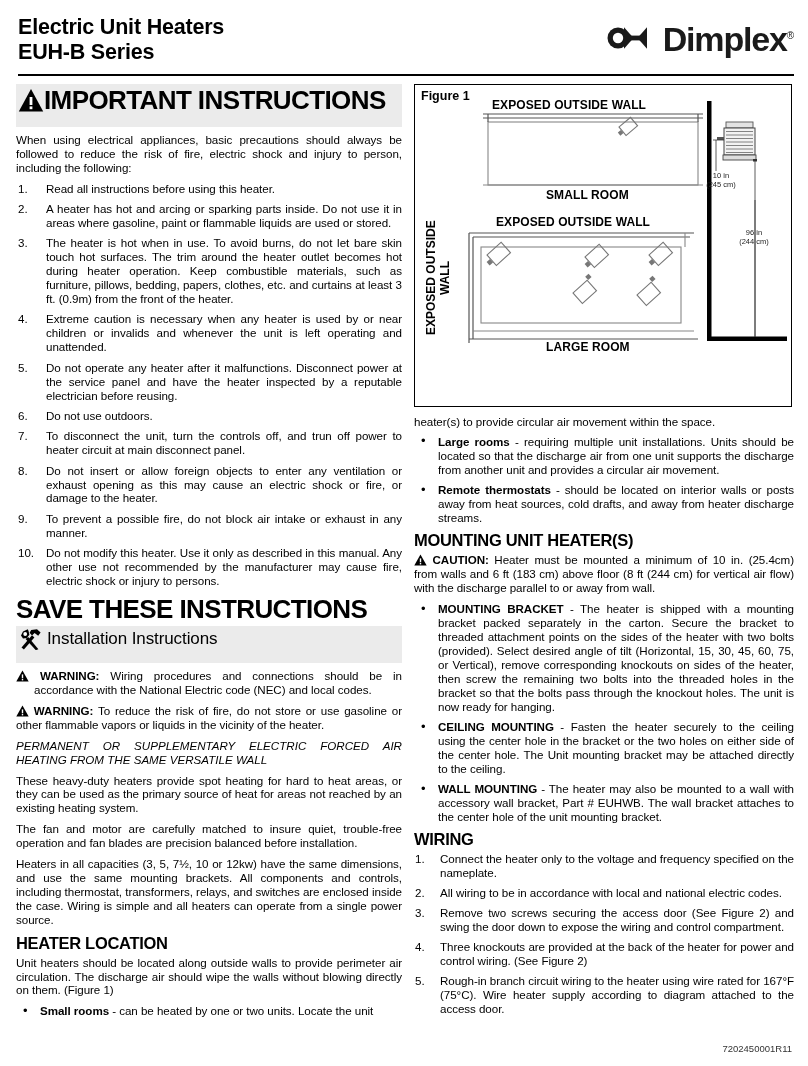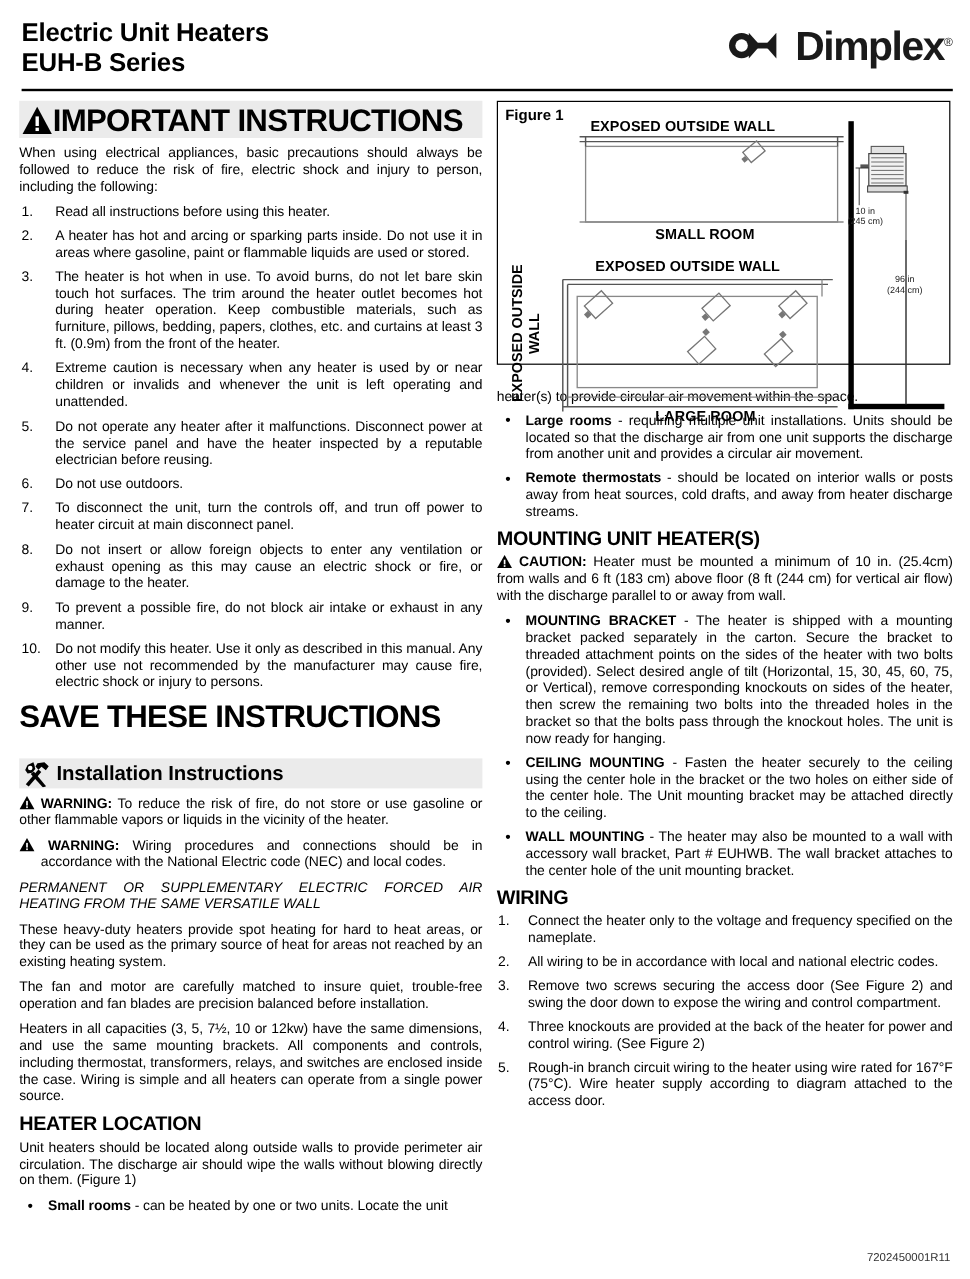--- a/index.html
+++ b/index.html
@@ -88,32 +88,32 @@
     left: 414px;
     top: 84px;
     width: 380px;
   }
 
   
   .banner {
     background: #ebebeb;
     display: flex;
     align-items: center;
-    padding: 1px 2px 0 2px;
+    padding: 1px 2px 12px 2px;
     margin: 0 0 6px 0;
   }
   .banner-big {
     font-size: 26px;
     font-weight: bold;
     letter-spacing: -0.6px;
     line-height: 30px;
   }
   .banner-mid {
     font-size: 17px;
-    font-weight: bold;
+    font-weight: normal;
     line-height: 24px;
     letter-spacing: -0.1px;
   }
 
   
   .tri {
     display: inline-block;
     vertical-align: -2px;
     flex: none;
   }
@@ -210,24 +210,24 @@
   .hangindent {
     padding-left: 18px;
     text-indent: -18px;
   }
 
   
   .figure {
     position: relative;
     border: 1.2px solid #000;
     width: 378px;
-    height: 220px;
+    height: 323px;
     box-sizing: border-box;
     background: #fff;
-    margin-bottom: 20px;
+    margin-bottom: 8px;
   }
   .fig-label {
     position: absolute;
     left: 6px; top: 4px;
     font-size: 12.5px;
     font-weight: bold;
   }
   .fig-cap {
     position: absolute;
     font-size: 12px;
@@ -311,50 +311,50 @@
       <li><span class="num">3.</span><span>The heater is hot when in use. To avoid burns, do not let bare skin touch hot surfaces. The trim around the heater outlet becomes hot during heater operation. Keep combustible materials, such as furniture, pillows, bedding, papers, clothes, etc. and curtains at least 3 ft. (0.9m) from the front of the heater.</span></li>
       <li><span class="num">4.</span><span>Extreme caution is necessary when any heater is used by or near children or invalids and whenever the unit is left operating and unattended.</span></li>
       <li><span class="num">5.</span><span>Do not operate any heater after it malfunctions. Disconnect power at the service panel and have the heater inspected by a reputable electrician before reusing.</span></li>
       <li><span class="num">6.</span><span>Do not use outdoors.</span></li>
       <li><span class="num">7.</span><span>To disconnect the unit, turn the controls off, and trun off power to heater circuit at main disconnect panel.</span></li>
       <li><span class="num">8.</span><span>Do not insert or allow foreign objects to enter any ventilation or exhaust opening as this may cause an electric shock or fire, or damage to the heater.</span></li>
       <li><span class="num">9.</span><span>To prevent a possible fire, do not block air intake or exhaust in any manner.</span></li>
       <li><span class="num">10.</span><span>Do not modify this heater. Use it only as described in this manual. Any other use not recommended by the manufacturer may cause fire, electric shock or injury to persons.</span></li>
     </ol>
 
-    <div class="banner" style="background:transparent;padding:0;margin-bottom:20px;">
+    <div class="banner" style="background:transparent;padding:0;margin-bottom:2px;">
       <span class="banner-big">SAVE THESE INSTRUCTIONS</span>
     </div>
 
     <div class="banner">
       <span class="tools">
         <svg width="24" height="22" viewBox="0 0 24 22">
 
           <path d="M3.5 19.6 L14.0 7.2 L16.4 9.4 L5.9 21.4 Z" fill="#000"></path>
           <path d="M13.2 2.0 L19.0 1.2 L22.6 4.6 L20.2 7.8 L16.6 5.0 L14.0 7.4 L11.6 4.8 Z" fill="#000"></path>
 
           <path d="M20.4 21.2 L10.2 9.0 L7.6 11.0 L17.8 22.2 Z" fill="#000"></path>
           <path d="M9.8 1.2 L5.0 3.4 L3.0 7.6 L5.0 10.6 L8.8 10.0 L11.4 6.8 L10.6 3.2 Z" fill="#000"></path>
           <circle cx="7.2" cy="6.0" r="1.9" fill="#fff"></circle>
         </svg>
       </span>
       <span class="banner-mid">Installation Instructions</span>
     </div>
 
+    <p class="warn hangindent"><span class="tri"><svg width="13" height="12" viewBox="0 0 13 12">
+            <path d="M6.5 0.4 L12.7 11.4 L0.3 11.4 Z" fill="#000"></path>
+            <rect x="5.8" y="4.4" width="1.4" height="3.9" fill="#fff"></rect>
+            <rect x="5.8" y="9.0" width="1.4" height="1.4" fill="#fff"></rect>
+          </svg></span> <span class="wlabel">WARNING:</span><span> Wiring procedures and connections should be in accordance with the National Electric code (NEC) and local codes.</span></p>
+
     <p class="warn"><span class="tri"><svg width="13" height="12" viewBox="0 0 13 12">
             <path d="M6.5 0.4 L12.7 11.4 L0.3 11.4 Z" fill="#000"></path>
             <rect x="5.8" y="4.4" width="1.4" height="3.9" fill="#fff"></rect>
             <rect x="5.8" y="9.0" width="1.4" height="1.4" fill="#fff"></rect>
           </svg></span> <span class="wlabel">WARNING:</span><span> To reduce the risk of fire, do not store or use gasoline or other flammable vapors or liquids in the vicinity of the heater.</span></p>
-
-    <p class="warn hangindent"><span class="tri"><svg width="13" height="12" viewBox="0 0 13 12">
-            <path d="M6.5 0.4 L12.7 11.4 L0.3 11.4 Z" fill="#000"></path>
-            <rect x="5.8" y="4.4" width="1.4" height="3.9" fill="#fff"></rect>
-            <rect x="5.8" y="9.0" width="1.4" height="1.4" fill="#fff"></rect>
-          </svg></span> <span class="wlabel">WARNING:</span><span> Wiring procedures and connections should be in accordance with the National Electric code (NEC) and local codes.</span></p>
 
     <p class="subital">PERMANENT OR SUPPLEMENTARY ELECTRIC FORCED AIR HEATING FROM THE SAME VERSATILE WALL</p>
 
     <p class="body">These heavy-duty heaters provide spot heating for hard to heat areas, or they can be used as the primary source of heat for areas not reached by an existing heating system.</p>
     <p class="body">The fan and motor are carefully matched to insure quiet, trouble-free operation and fan blades are precision balanced before installation.</p>
     <p class="body">Heaters in all capacities (3, 5, 7½, 10 or 12kw) have the same dimensions, and use the same mounting brackets. All components and controls, including thermostat, transformers, relays, and switches are enclosed inside the case. Wiring is simple and all heaters can operate from a single power source.</p>
 
     <h2 class="sect tight">HEATER LOCATION</h2>
     <p class="body">Unit heaters should be located along outside walls to provide perimeter air circulation. The discharge air should wipe the walls without blowing directly on them. (Figure 1)</p>
 

